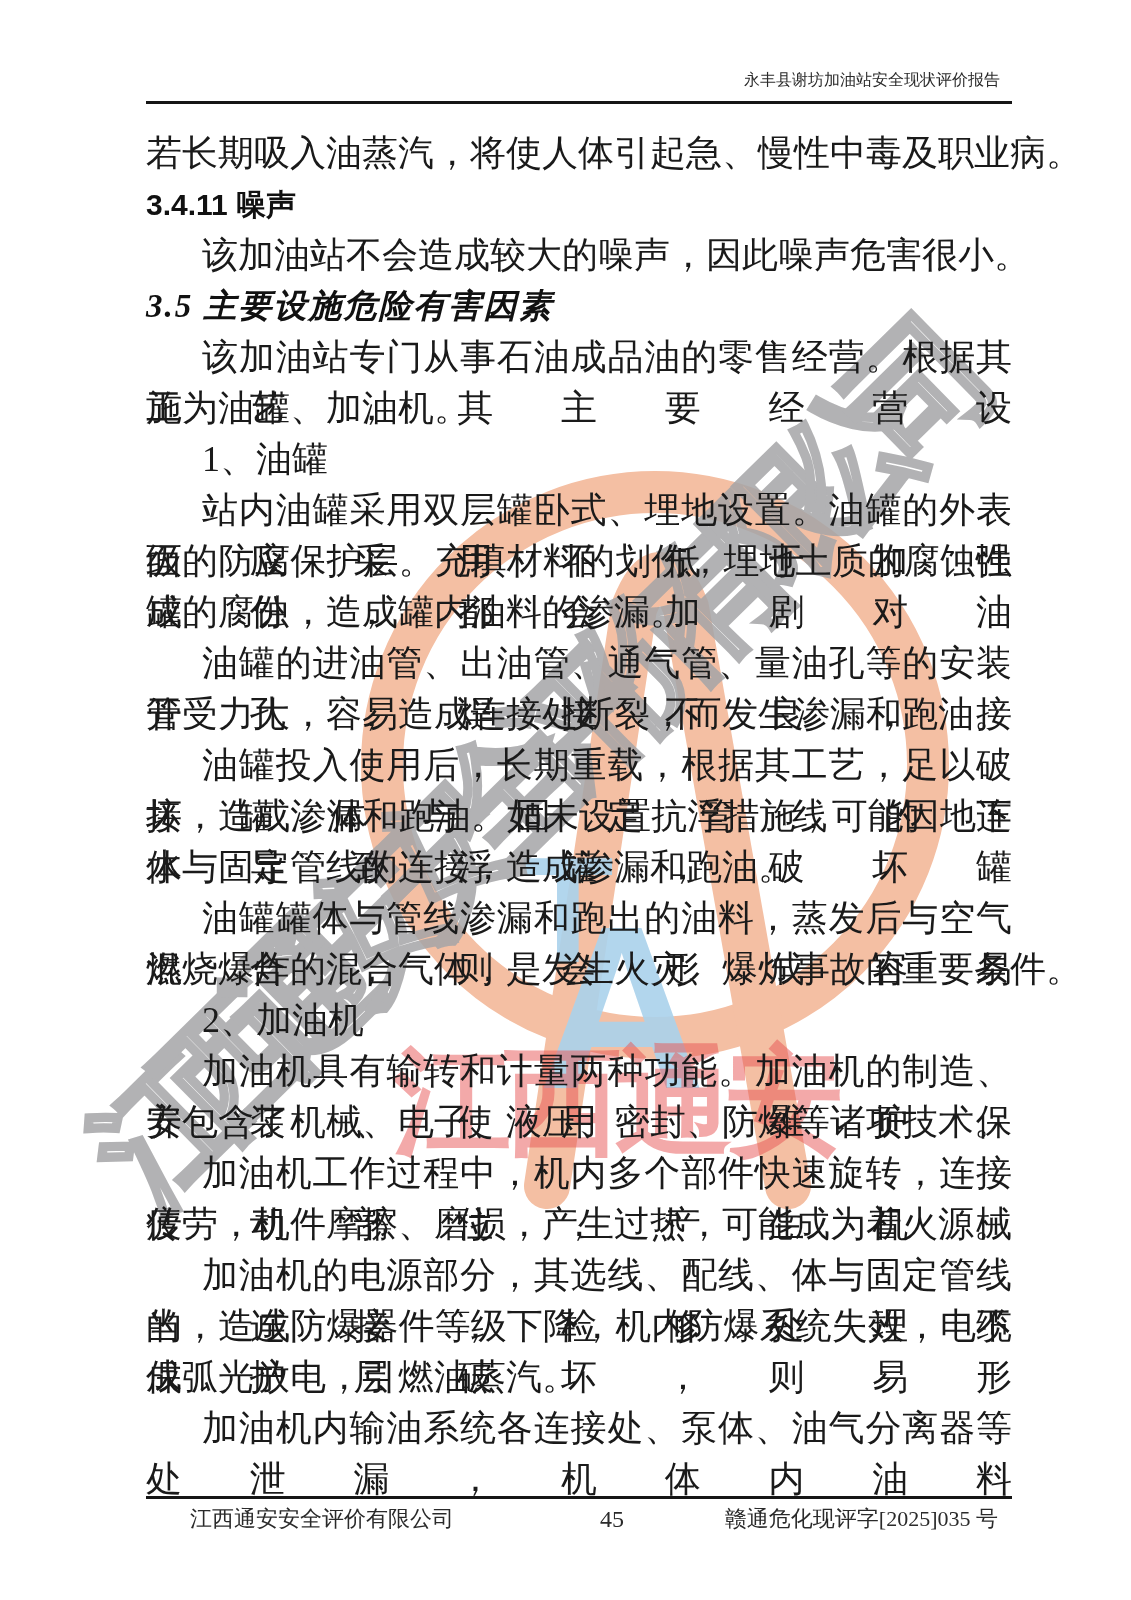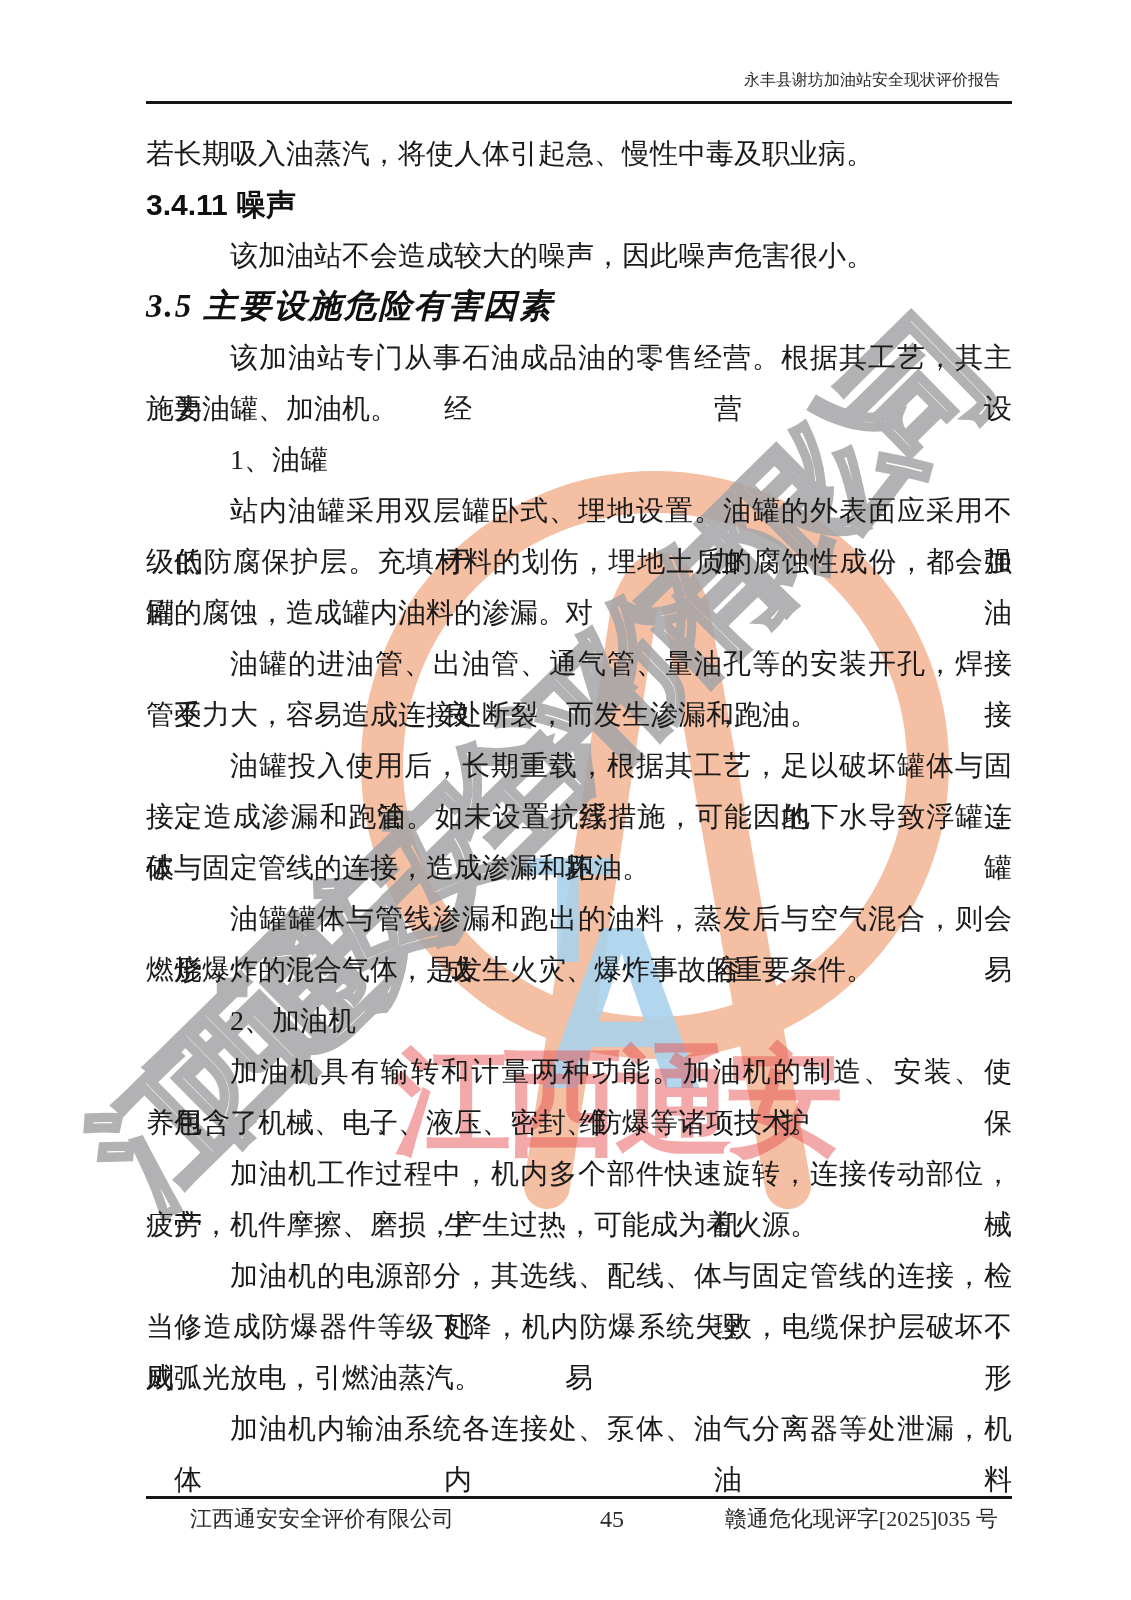--- a/index.html
+++ b/index.html
@@ -63,26 +63,26 @@
   }
   .footer-company{position:absolute;left:190px;top:1504px;font-size:22px;color:#2a2a2a;}
   .footer-pagenum{position:absolute;left:600px;top:1506px;font-size:24px;color:#2a2a2a;}
   .footer-docnum{position:absolute;right:133px;top:1504px;font-size:22px;color:#2a2a2a;}
   
   .doc-body{
     position:absolute;left:146px;top:128px;width:866px;
   }
   .line{
     height:51px;line-height:51px;
-    font-size:28px;
+    font-size:36px;
     text-align:justify;
     white-space:nowrap;
   }
   .line.fill{white-space:normal;text-align-last:justify;}
-  .line.indent{text-indent:56px;margin-left:28px;}
+  .line.indent{text-indent:56px;}
   .line.heading1{
     font-family:"Liberation Sans","DejaVu Sans",sans-serif;
     font-weight:bold;font-size:30px;color:#111;
   }
   .line.heading2{
     font-weight:bold;font-style:italic;font-size:33px;color:#111;
     letter-spacing:2px;
   }
 </style>
 </head>

